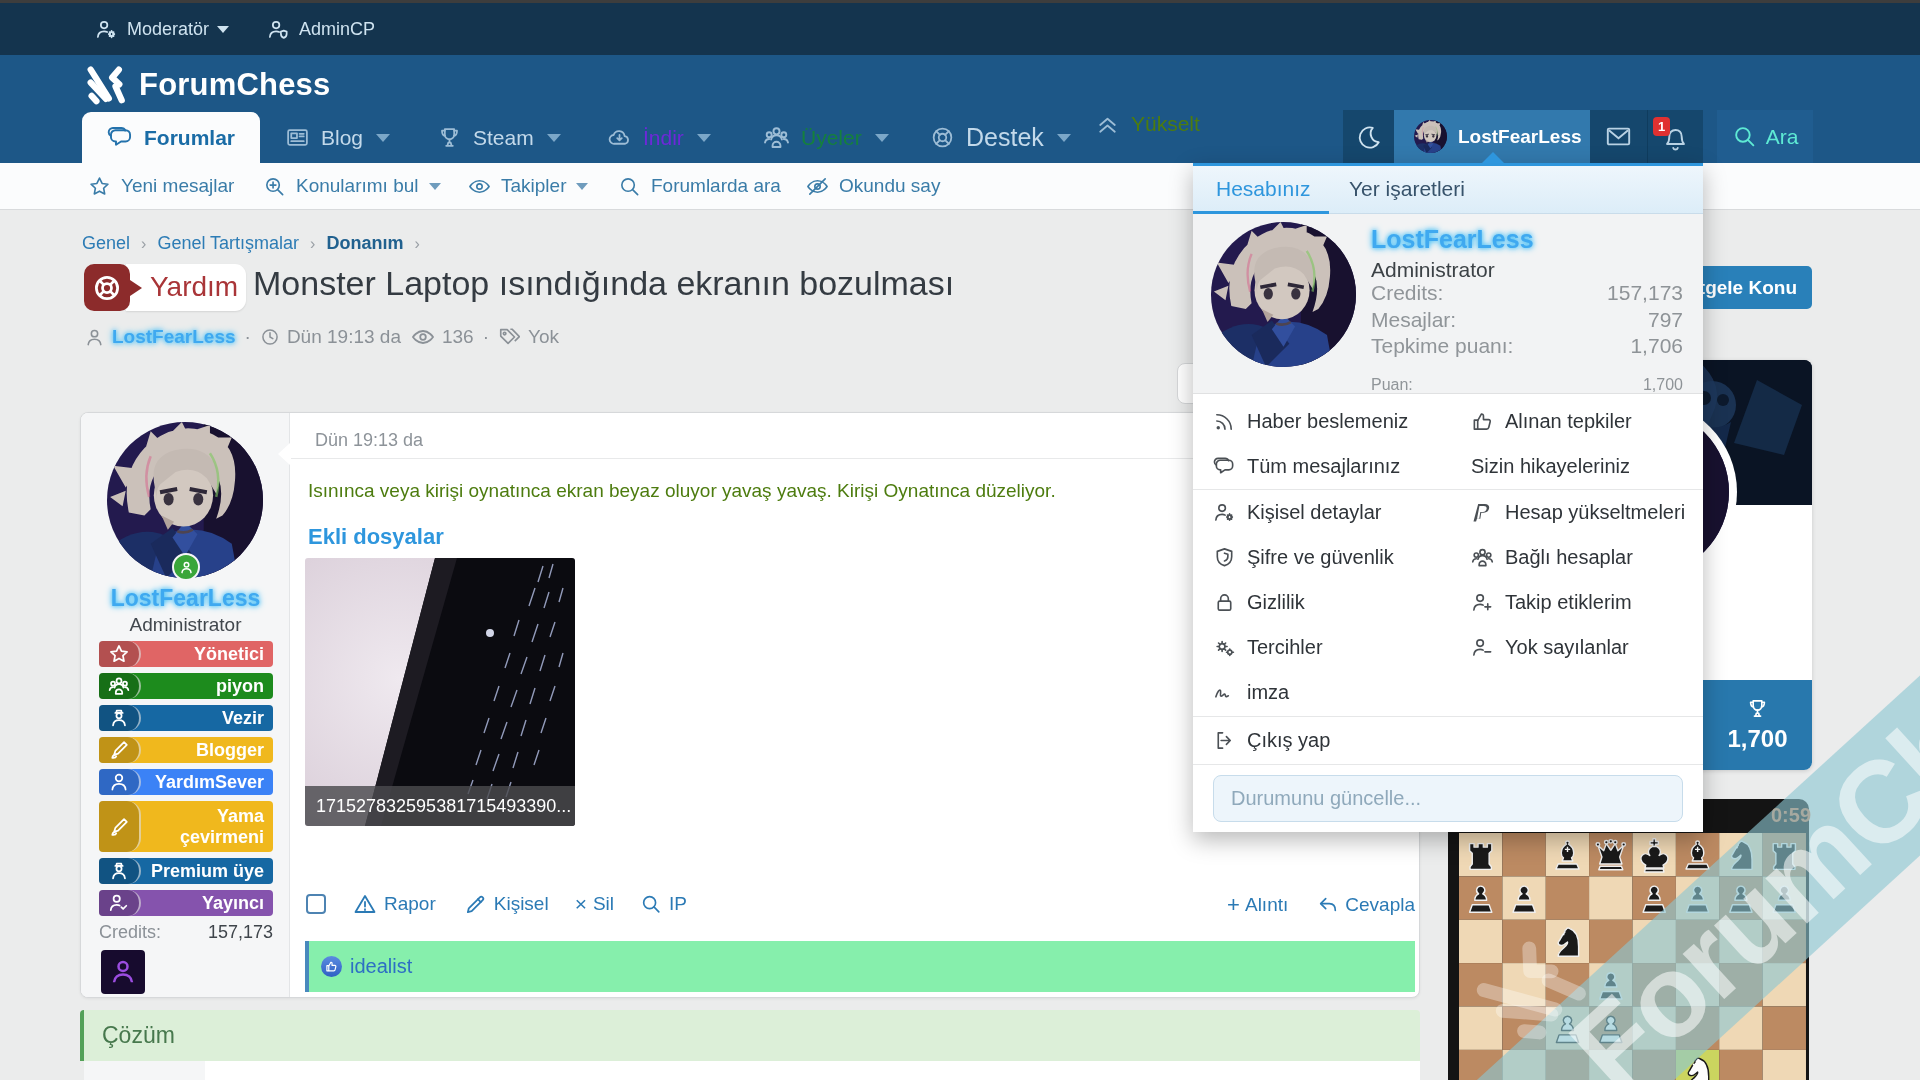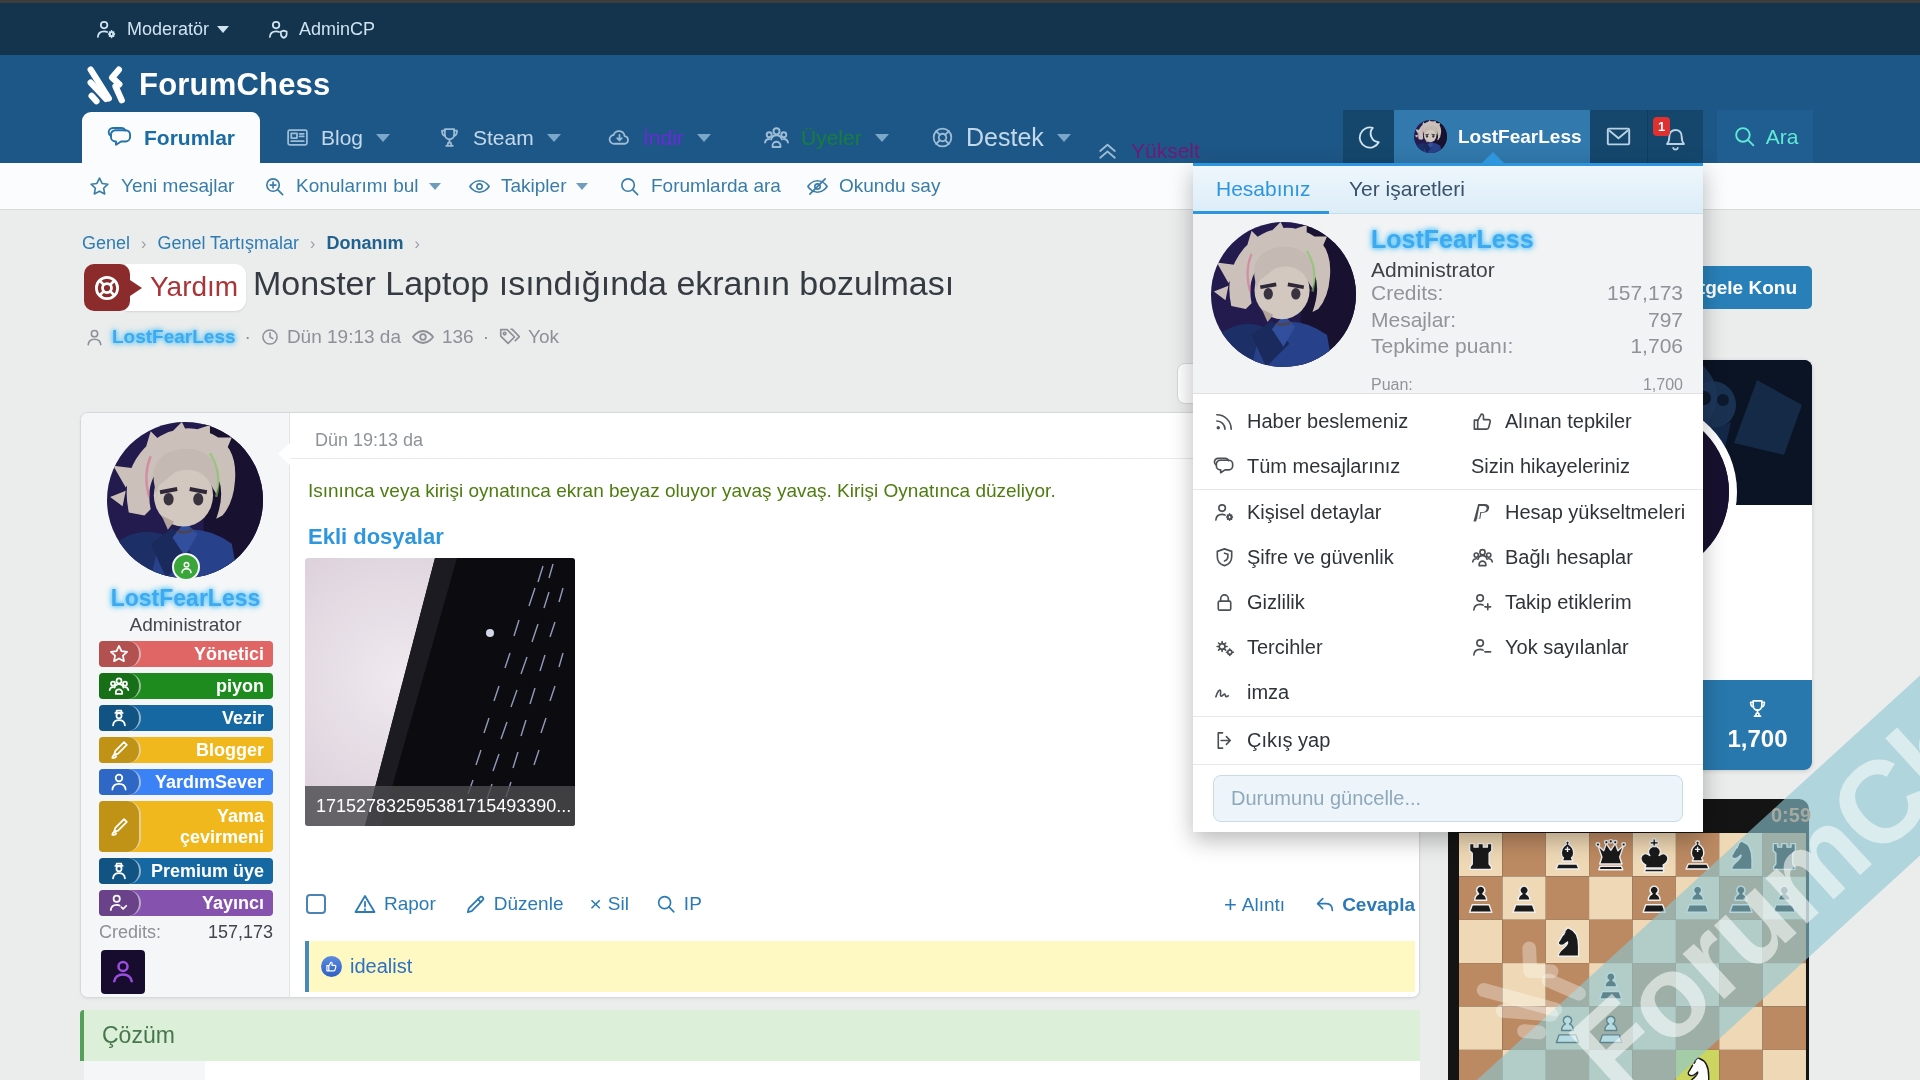--- a/index.html
+++ b/index.html
@@ -317,21 +317,21 @@
   <span style="margin-left:11px;font-size:21px">Üyeler</span>
     <span style="margin-left:13px;width:0;height:0;border-left:7px solid transparent;border-right:7px solid transparent;border-top:8px solid #7ba7c8"></span>
   </div>
 <div class="a" style="left:930px;top:112px;height:51px;display:flex;align-items:center;color:#c3d9ea">
   <svg width="25" height="25" fill="none" stroke="#9dbdd6" stroke-width="1.7" stroke-linecap="round" stroke-linejoin="round">
       <use href="#i-buoy"></use>
     </svg>
   <span style="margin-left:11px;font-size:25px">Destek</span>
     <span style="margin-left:13px;width:0;height:0;border-left:7px solid transparent;border-right:7px solid transparent;border-top:8px solid #7ba7c8"></span>
   </div>
-<div class="a" style="left:1095px;top:112px;height:51px;display:flex;align-items:flex-end;color:#701a75">
+<div class="a" style="left:1095px;top:112px;height:51px;display:flex;align-items:flex-start;color:#4d7c0f">
   <svg width="25" height="25" fill="none" stroke="#9dbdd6" stroke-width="1.7" stroke-linecap="round" stroke-linejoin="round">
       <use href="#i-chev2"></use>
     </svg>
   <span style="margin-left:11px;font-size:21px">Yükselt</span>
   </div>
 
 <div class="a" style="left:1343px;top:110px;width:51px;height:53px;background:#15476d;display:flex;align-items:center;justify-content:center;color:#cfe3f0">
     <svg width="26" height="26" fill="none" stroke="currentColor" stroke-width="1.7" stroke-linejoin="round">
       <use href="#i-moon"></use>
     </svg>
@@ -550,38 +550,38 @@
 
 <div class="a" style="left:306px;top:894px;width:20px;height:20px;border:2.5px solid #4d83b2;border-radius:4px;background:#fff"></div>
 <div class="a" style="left:353px;top:892px;display:flex;align-items:center;color:#2b7ab5;font-size:19px">
   <svg width="24" height="24" fill="none" stroke="#2b7ab5" stroke-width="1.8" stroke-linecap="round" stroke-linejoin="round">
       <use href="#i-warn"></use>
     </svg>
   <span style="margin-left:7px">Rapor</span>
   <svg width="23" height="23" fill="none" stroke="#2b7ab5" stroke-width="1.8" stroke-linecap="round" stroke-linejoin="round" style="margin-left:28px">
       <use href="#i-pencil"></use>
     </svg>
-  <span style="margin-left:7px">Düzenle</span>
+  <span style="margin-left:7px">Kişisel</span>
   <span style="margin-left:26px;font-size:21px;color:#2b7ab5;font-weight:400">×</span>
   <span style="margin-left:6px">Sil</span>
   <svg width="22" height="22" fill="none" stroke="#2b7ab5" stroke-width="1.8" stroke-linecap="round" style="margin-left:26px">
       <use href="#i-mag"></use>
     </svg>
   <span style="margin-left:7px">IP</span>
 </div>
 <div class="a" style="right:505px;top:892px;display:flex;align-items:center;color:#2b7ab5;font-size:19px">
   <span style="font-size:22px">+</span>
     <span style="margin-left:5px">Alıntı</span>
   <svg width="22" height="22" fill="none" stroke="#2b7ab5" stroke-width="1.8" stroke-linecap="round" stroke-linejoin="round" style="margin-left:29px">
       <use href="#i-reply"></use>
     </svg>
-  <span style="margin-left:6px;font-weight:bold">Cevapla</span>
-</div>
-
-<div class="a" style="left:305px;top:941px;width:1110px;height:51px;background:#fef9c3;border-left:4px solid #4889bd;display:flex;align-items:center">
+  <span style="margin-left:6px;font-weight:normal">Cevapla</span>
+</div>
+
+<div class="a" style="left:305px;top:941px;width:1110px;height:51px;background:#86efac;border-left:4px solid #4889bd;display:flex;align-items:center">
   <span style="margin-left:12px;width:21px;height:21px;border-radius:50%;background:linear-gradient(180deg,#5b8ce0,#2f5fc4);display:flex;align-items:center;justify-content:center">
       <svg width="13" height="13" fill="none" stroke="#fff" stroke-width="2.2" stroke-linejoin="round">
         <use href="#i-thumb"></use>
       </svg>
     </span>
   <span style="margin-left:8px;font-size:20px;color:#2d6fc4">idealist</span>
 </div>
 
 <div class="a" style="left:80px;top:1010px;width:1340px;height:51px;background:#dcefd8;border-left:4px solid #53a158;border-radius:4px 4px 0 0"></div>
 <div class="a" style="left:102px;top:1022px;font-size:23px;color:#47784d">Çözüm</div>

